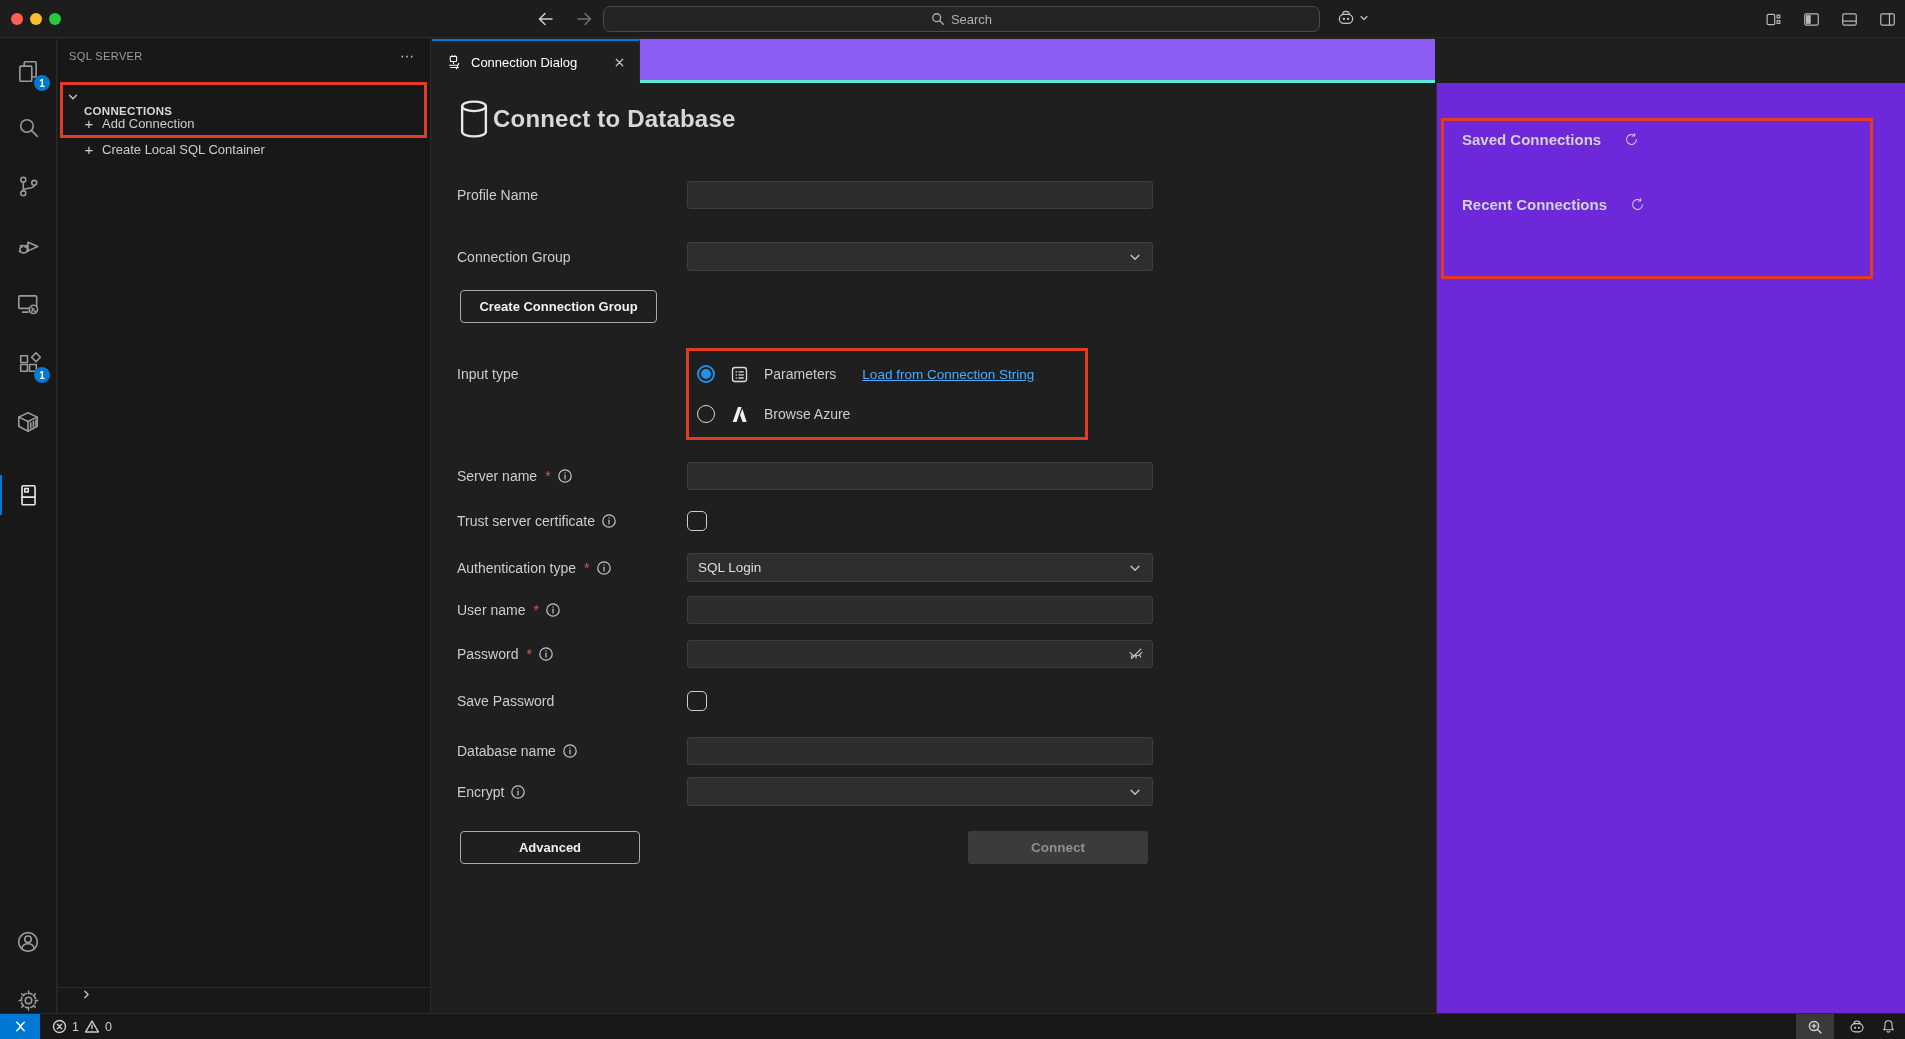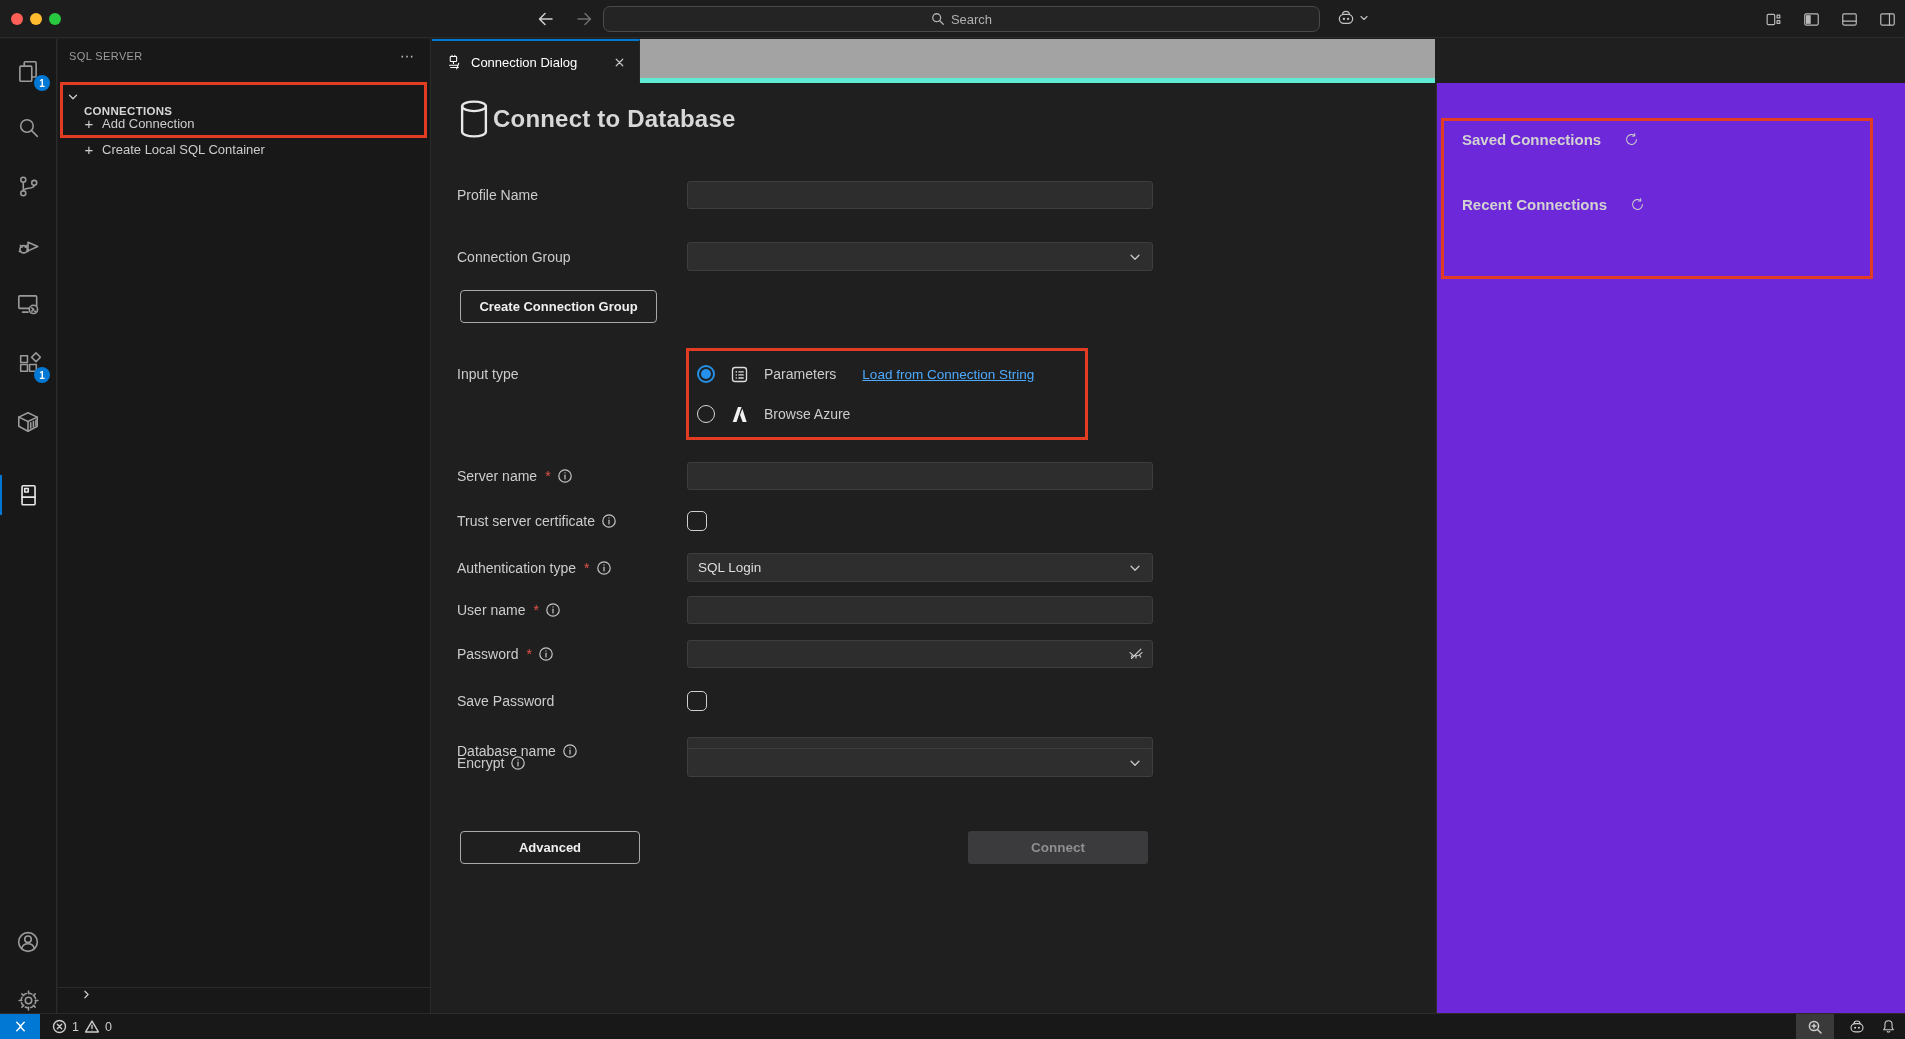--- a/index.html
+++ b/index.html
@@ -34,21 +34,21 @@
   .sidebar { position:absolute; left:58px; top:39px; width:373px; height:974px; background:#181818; border-right:1px solid #2b2b2b; }
   .sb-header { position:absolute; left:0; top:0; width:100%; height:34px; display:flex; align-items:center; padding:0 14px 0 11px; }
   .sb-title { font-size:11px; letter-spacing:.4px; color:#9d9d9d; flex:1; }
   .sb-more { color:#bdbdbd; letter-spacing:2px; font-size:14px; }
   .sb-row { position:absolute; left:0; width:100%; height:26px; display:flex; align-items:center; font-size:13px; color:#cccccc; }
   .sb-sec { font-weight:bold; font-size:11.5px; color:#d7d7d7; letter-spacing:.3px;margin-top:28px; }
   .plus { color:#cfcfcf; font-size:15px; width:18px; text-align:center; }
   .qh { position:absolute; left:0; bottom:0; width:100%; height:26px; border-top:1px solid #2b2b2b; display:flex; gap:2px; padding-left:22px; }
 
   
-  .tabbar { position:absolute; left:432px; top:39px; width:1003px; height:44px; background:#a3a3a3; border-bottom:5px solid #5eead4; }
+  .tabbar { position:absolute; left:432px; top:39px; width:1003px; height:44px; background:#8b5cf6; border-bottom:3px solid #5eead4; }
   .tab { position:absolute; left:0; top:0; height:44px; width:208px; background:#1f1f1f; border-top:2px solid var(--accent,#0078d4);
          border-right:1px solid #252525; display:flex; align-items:center; gap:8px; padding:0 10px 0 14px; font-size:13px; color:#ffffff; }
   .tab-close { margin-left:auto; color:#c5c5c5; width:20px; height:20px; display:flex; align-items:center; justify-content:center; border-radius:4px; }
   .editor { position:absolute; left:432px; top:83px; width:1003px; height:930px; background:#1f1f1f; }
 
   
   .dlg-title { position:absolute; left:432px; top:96px; display:flex; align-items:center; color:#d8d8d8; }
   .dlg-title .txt { font-size:24px; font-weight:600; letter-spacing:.2px; }
   .frow { position:absolute; left:457px; display:flex; align-items:center; }
   .flabel { width:230px; font-size:14px; color:#cccccc; display:flex; align-items:center; gap:6px; }
@@ -419,21 +419,21 @@
       <span>Database name</span>
       <svg class="st iinfo" width="16" height="16" viewBox="0 0 16 16">
           <circle cx="8" cy="8" r="6.2" stroke-width="1.2"></circle>
           <path d="M8 7.2 V11" stroke-width="1.2"></path>
           <circle cx="8" cy="4.9" r="0.7" fill="currentColor" stroke="none"></circle>
         </svg>
     </div>
     <input class="tinput" type="text" style="">
   </div>
 
-  <div class="frow" style="top:748px;height:29px">
+  <div class="frow" style="top:777px;height:29px">
     <div class="flabel">
       <span>Encrypt</span>
       <svg class="st iinfo" width="16" height="16" viewBox="0 0 16 16">
           <circle cx="8" cy="8" r="6.2" stroke-width="1.2"></circle>
           <path d="M8 7.2 V11" stroke-width="1.2"></path>
           <circle cx="8" cy="4.9" r="0.7" fill="currentColor" stroke="none"></circle>
         </svg>
     </div>
     <div class="tselect">
       <svg class="st chev" width="14" height="14" viewBox="0 0 16 16">

